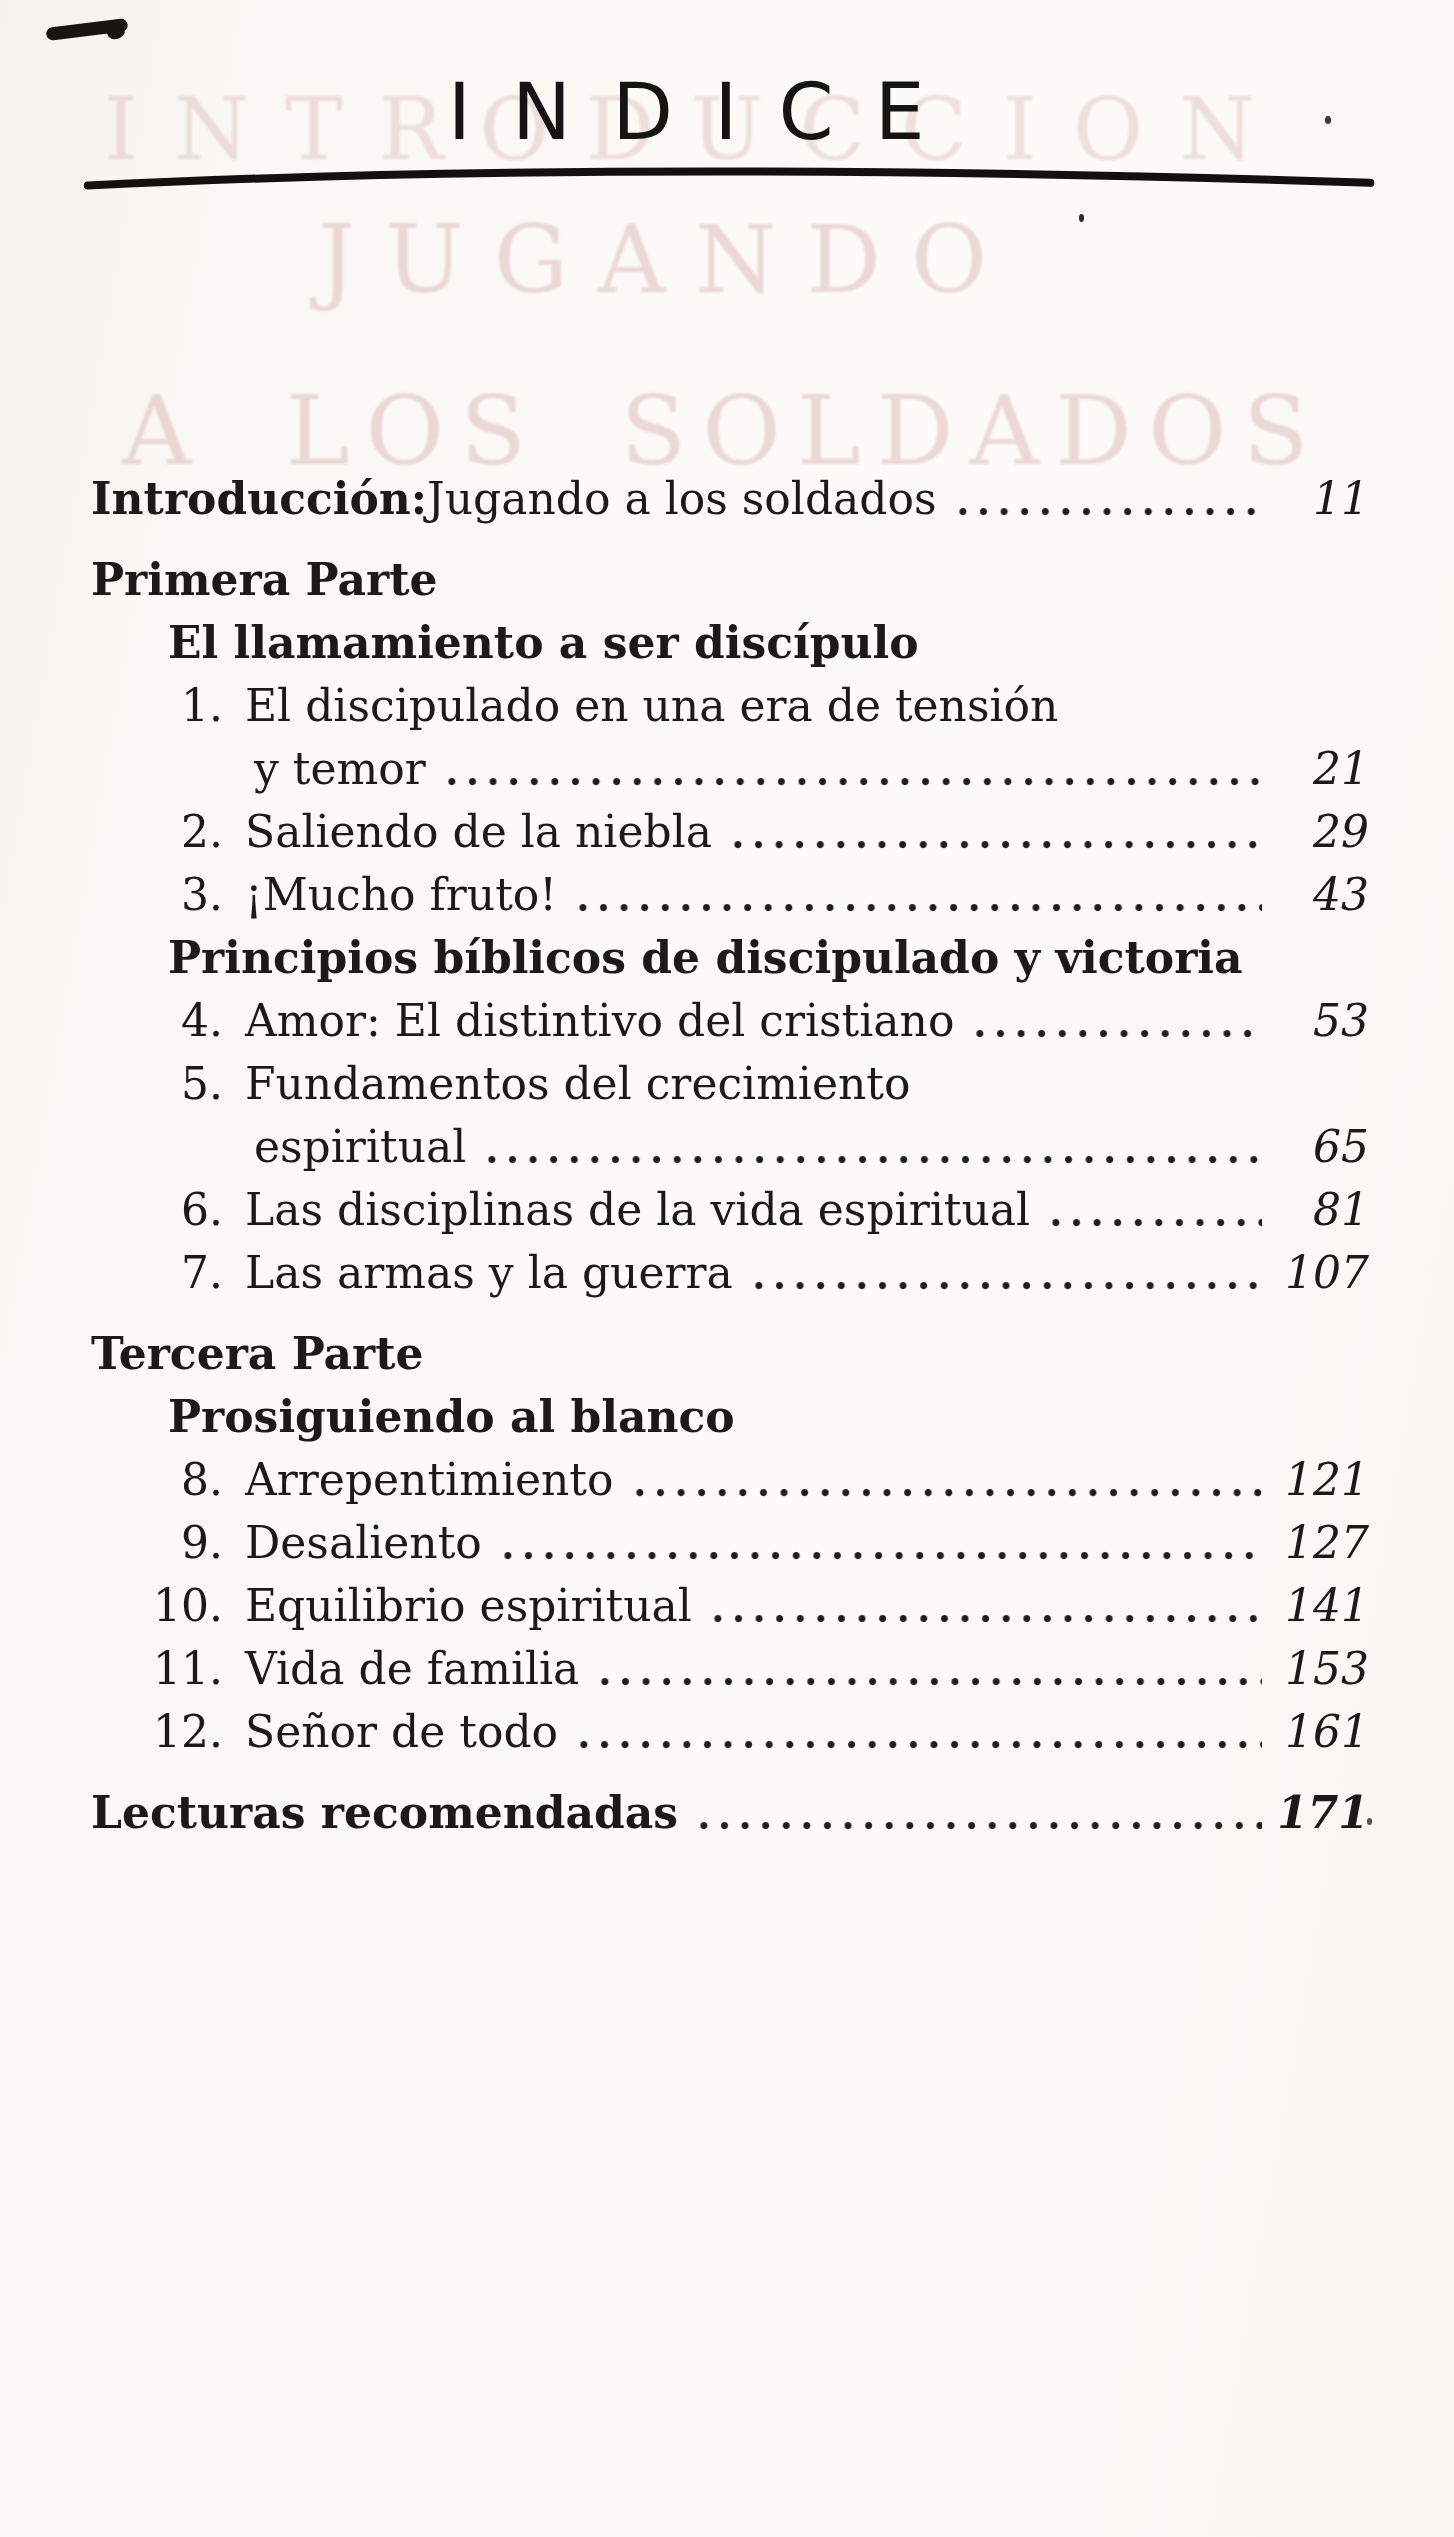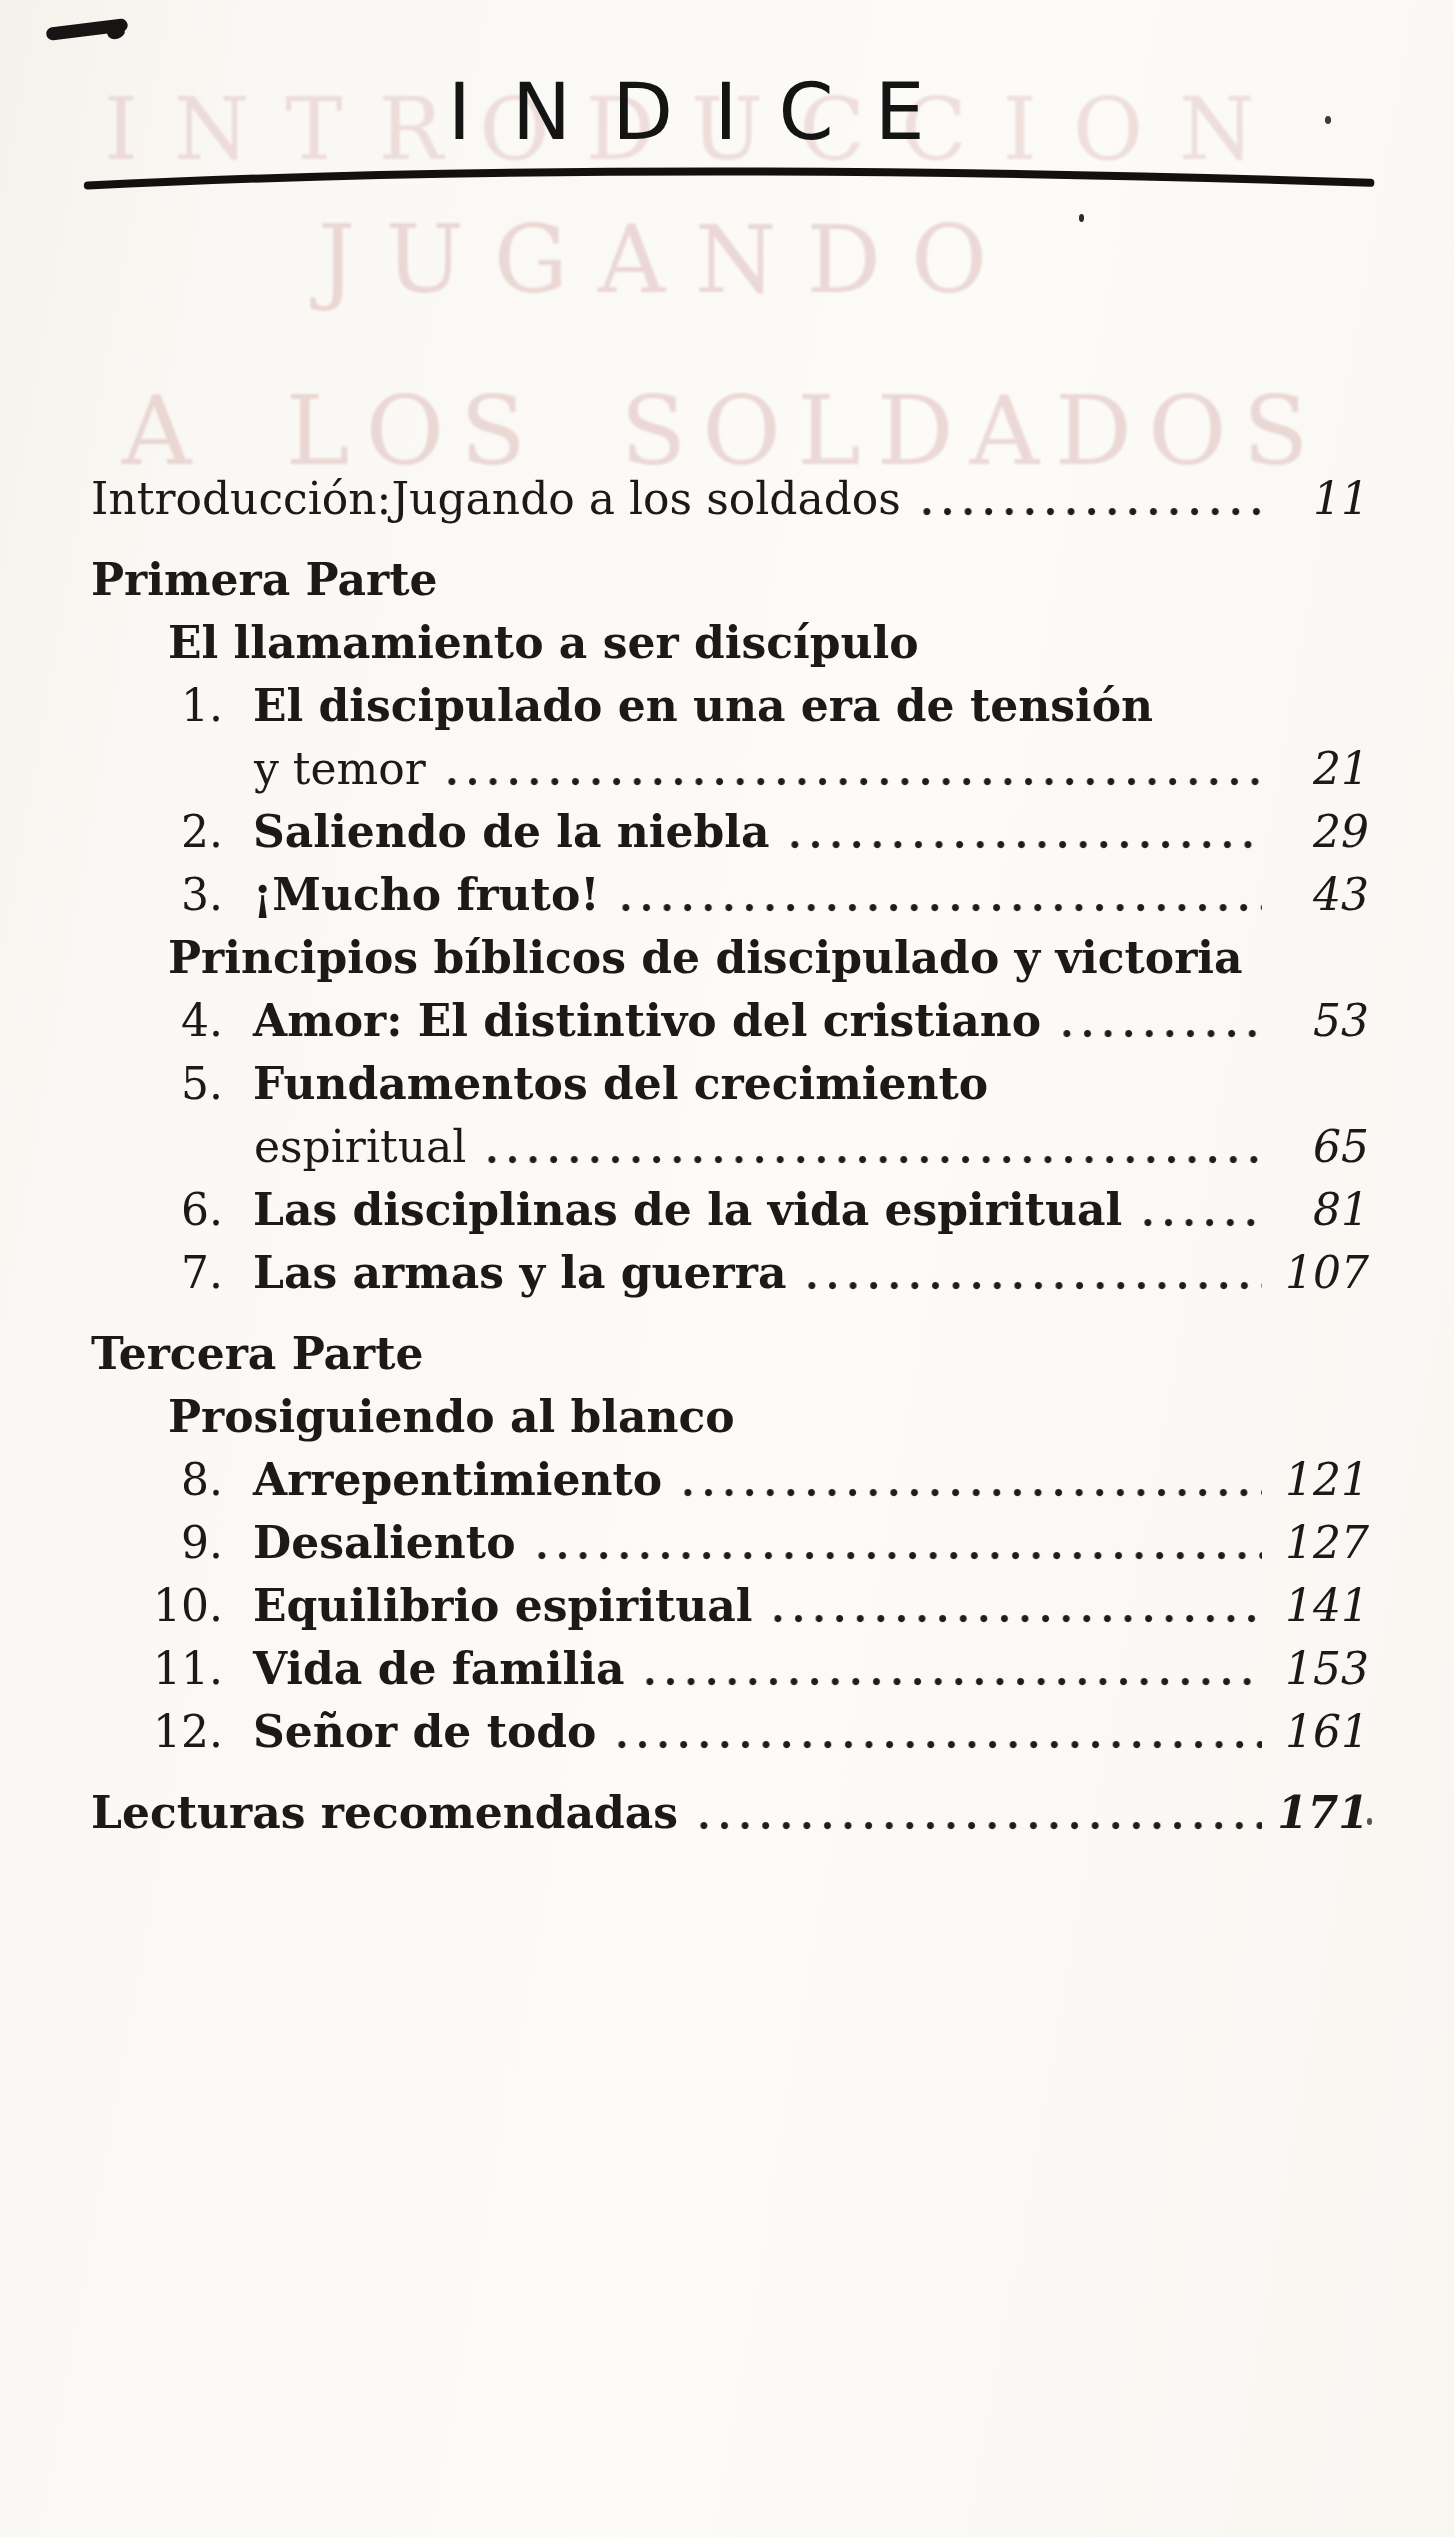--- a/index.html
+++ b/index.html
@@ -65,22 +65,22 @@
     display:flex;
     height:63px;
     line-height:63px;
     white-space:nowrap;
   }
   .row.sect{margin-top:18px;}
   .row.part{font-weight:700;}
   .row.subtitle{font-weight:700;padding-left:77px;}
   .row.cont{padding-left:163px;}
   .num{flex:0 0 132px;text-align:right;}
-  .item .text{margin-left:30px;font-weight:bold;}
-  .blabel{font-weight:400;}
+  .item .text{margin-left:22px;}
+  .blabel{font-weight:700;}
   .leader{
     flex:1 1 auto;
     margin:0 14.3px 0 16px;
     background-image:radial-gradient(circle at 4.5px 5.4px,#1e1d1b 2.9px,rgba(0,0,0,0) 4px);
     background-size:20.6px 10.7px;
     background-repeat:repeat-x;
     background-position:left 5.4px top 39px;
   }
   .pg{flex:0 0 auto;min-width:93px;text-align:right;font-style:italic;}
 </style>

